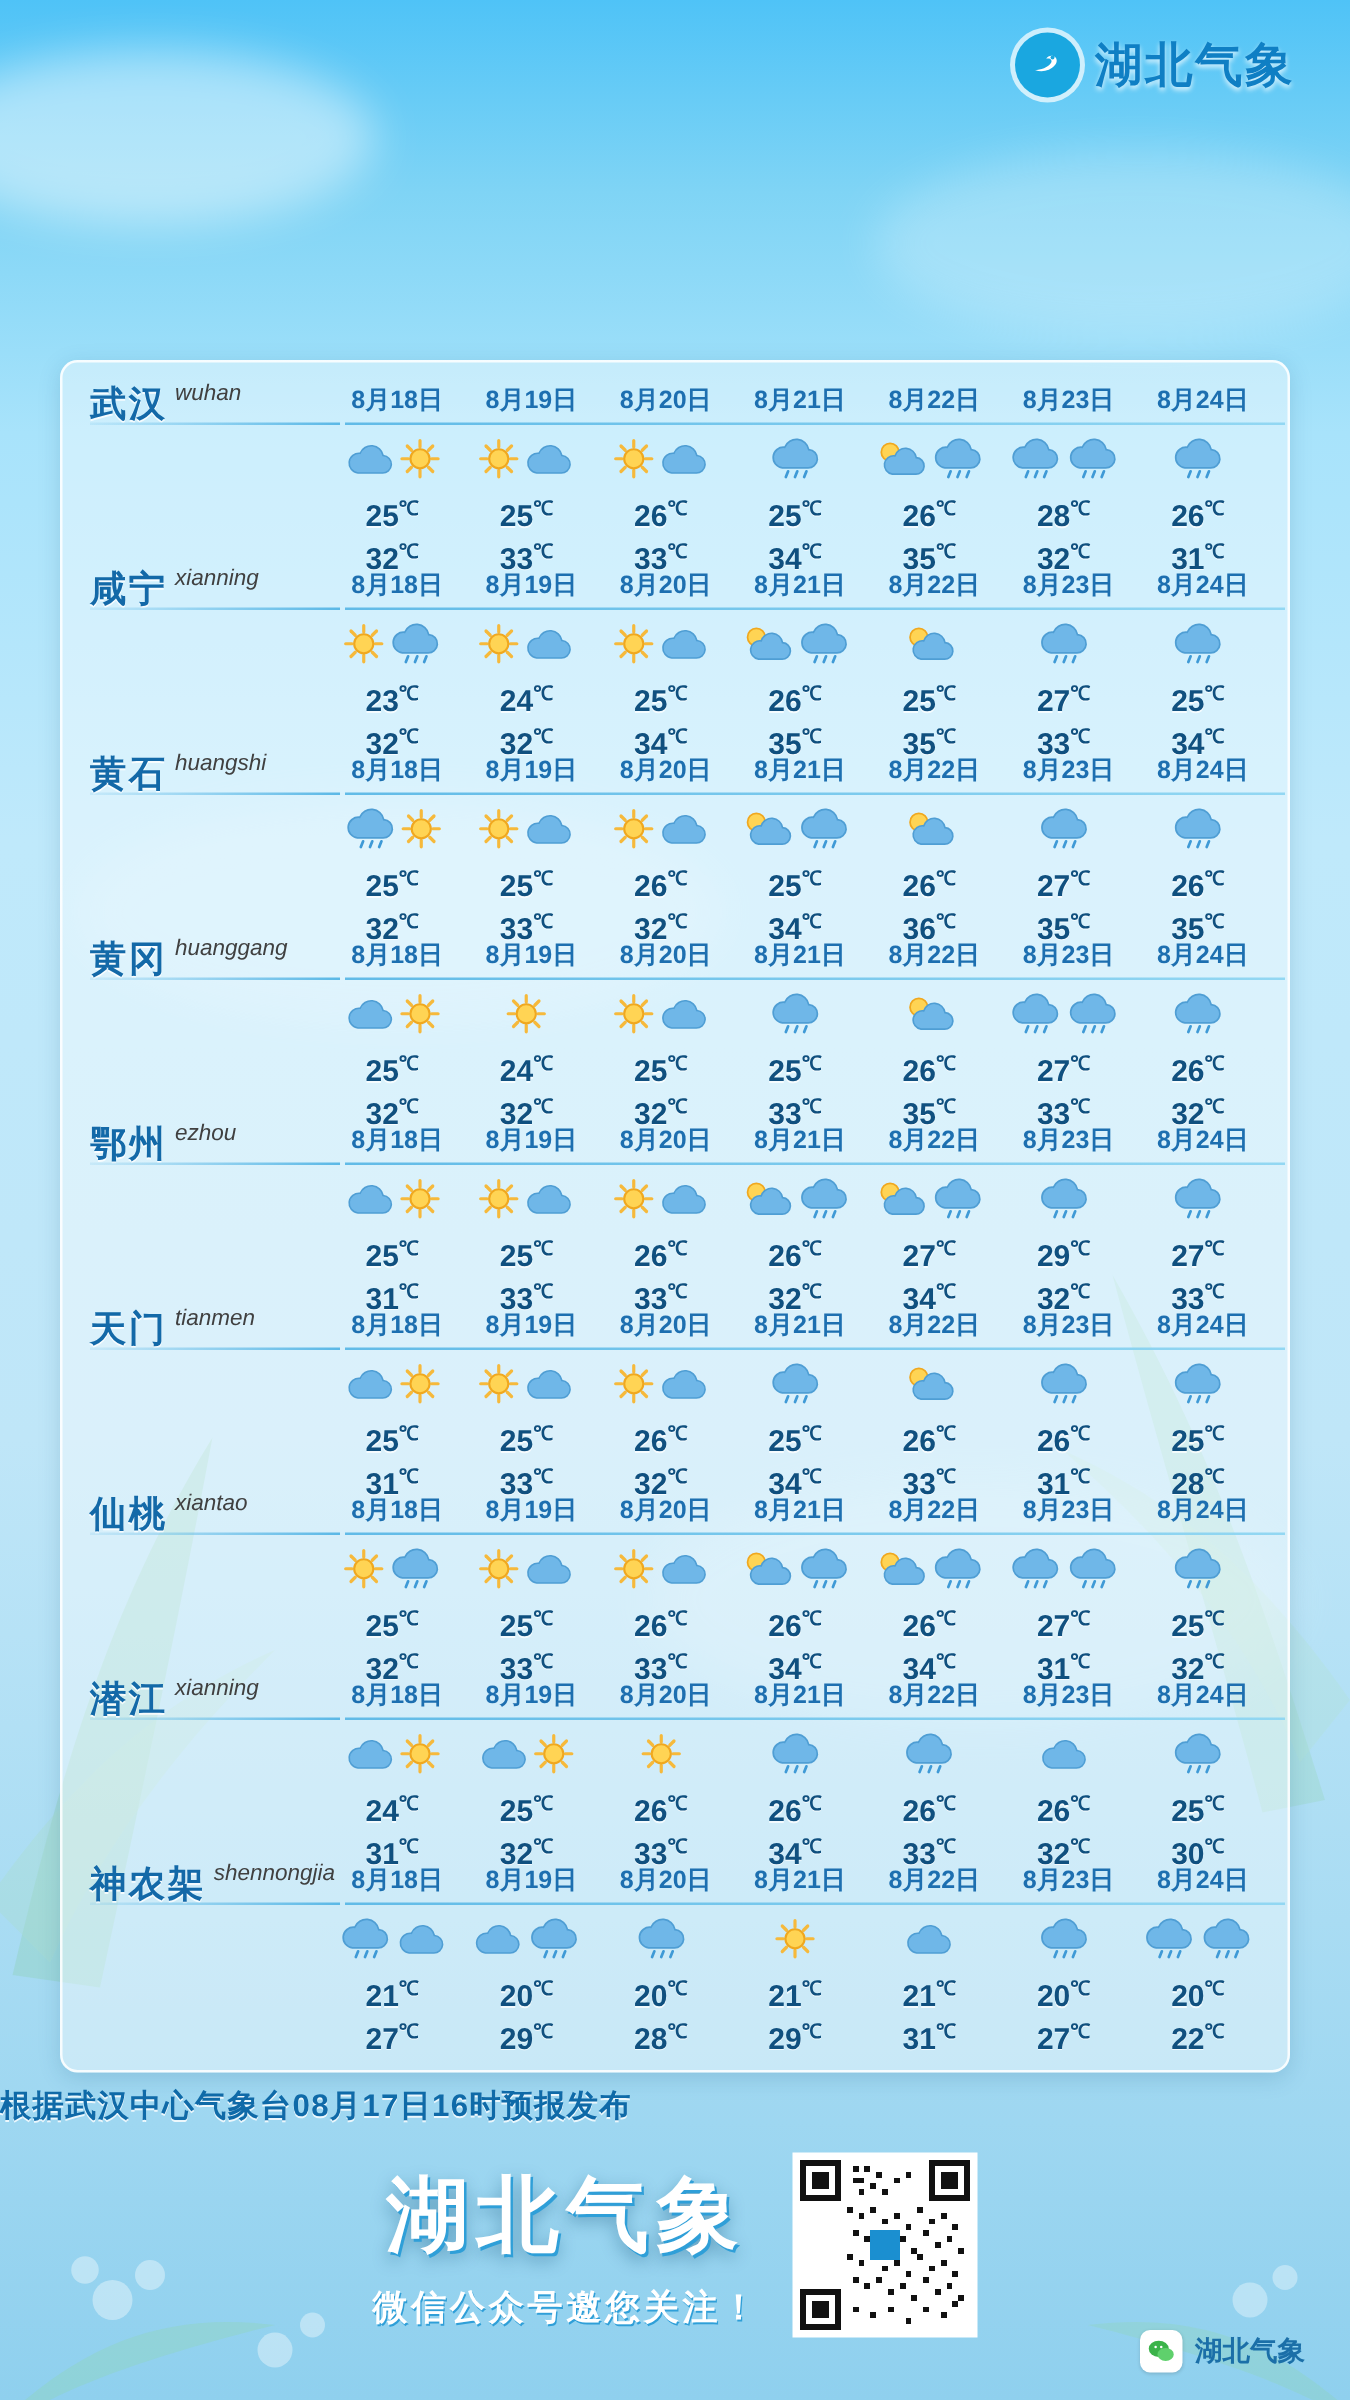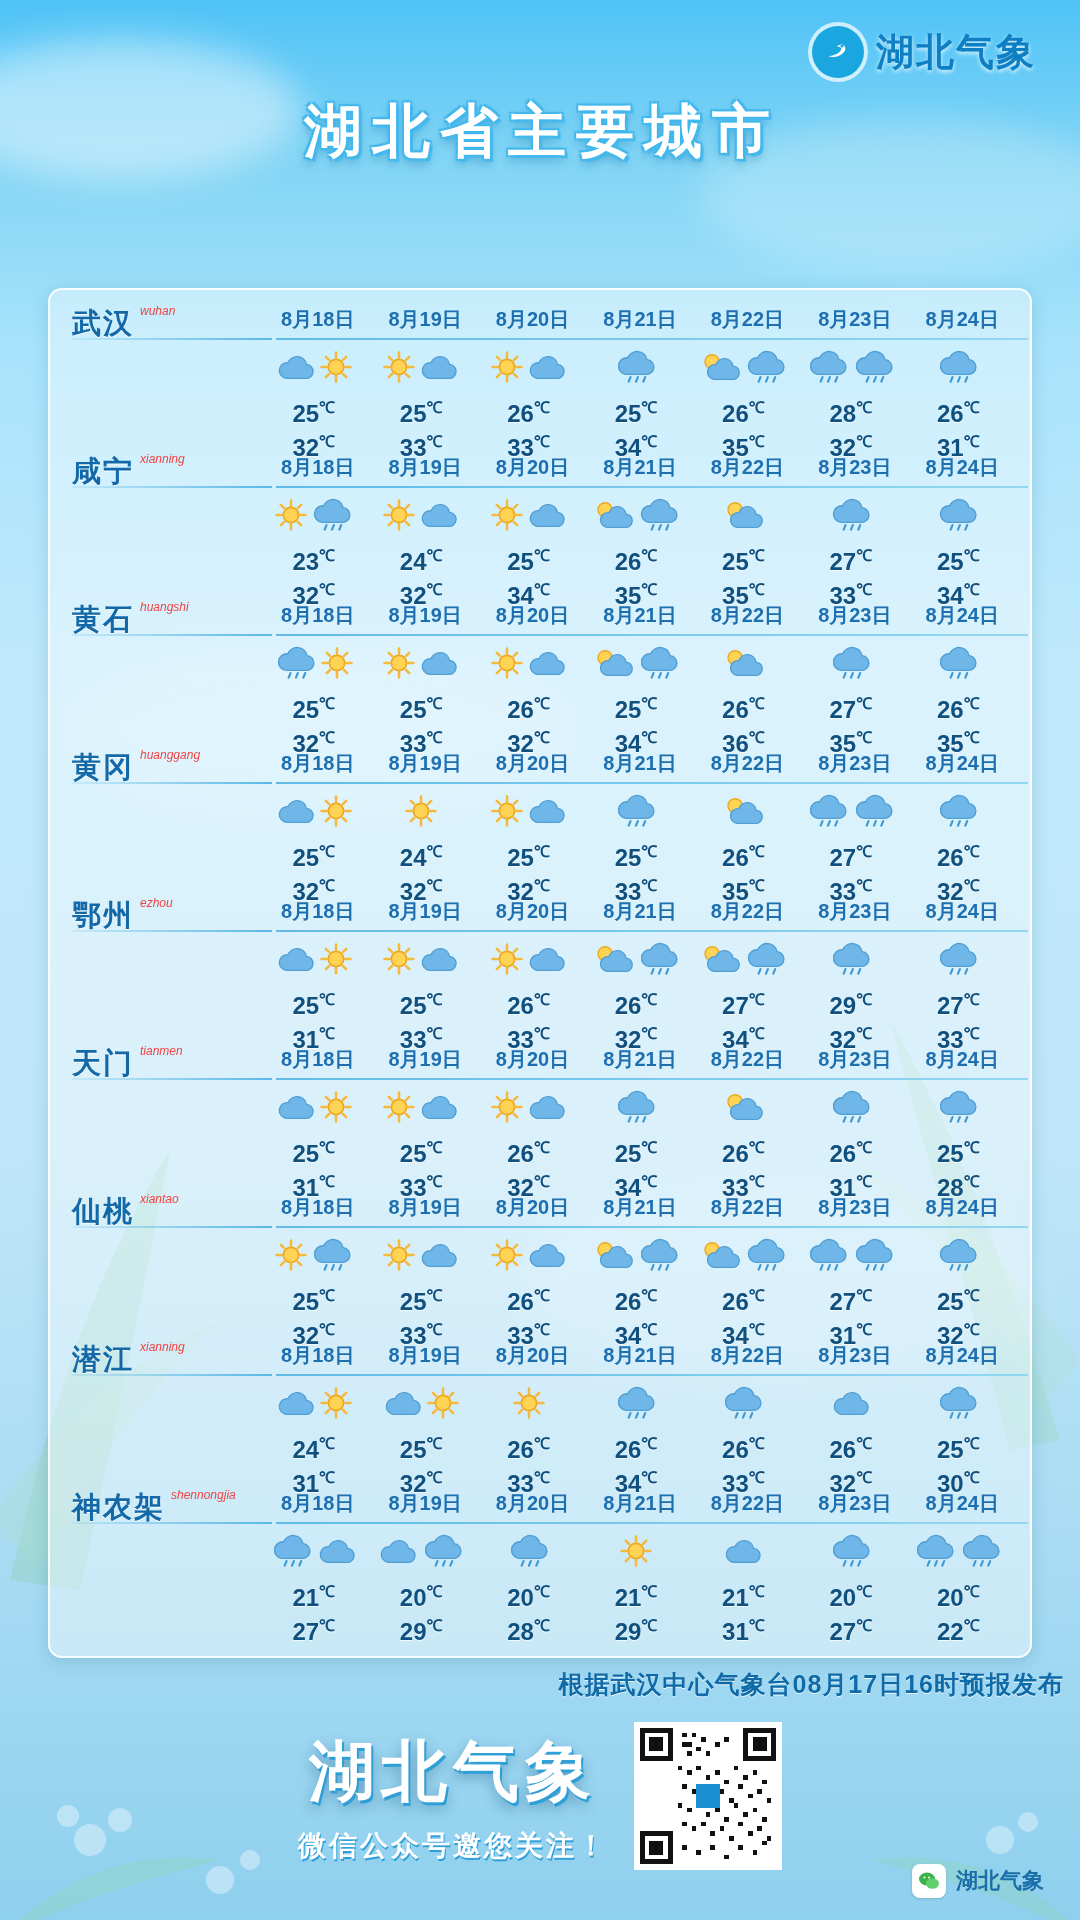--- a/index.html
+++ b/index.html
@@ -111,23 +111,23 @@
     gap: 6px;
   }
   .city-cn {
     font-size: 29px;
     font-weight: bold;
     color: #1369a8;
     letter-spacing: 2px;
     text-shadow: 0 1px 0 rgba(255,255,255,0.8);
   }
   .city-en {
-    font-size: 12px;
+    font-size: 18px;
     font-style: italic;
-    color: #ef4444;
+    color: #404040;
   }
   .dates {
     position: absolute;
     left: 200px;
     top: 6px;
     width: 752px;
     display: flex;
   }
   .date-cell {
     flex: 1 1 0;
@@ -199,27 +199,26 @@
   }
   .ic-rain {
     width: 44px; height: 38px;
   }
   
   .issue {
     position: absolute;
     top: 1668px;
     left: 0;
     width: 1032px;
-    text-align: right;
+    text-align: left;
     font-size: 25px;
     font-weight: bold;
     color: #0f6aa8;
     letter-spacing: 1px;
     text-shadow: 0 1px 0 rgba(255,255,255,0.8);
-    padding-left: 32px;
   }
   .promo {
     position: absolute;
     top: 1722px;
     left: 0;
     width: 1080px;
     display: flex;
     align-items: center;
     justify-content: center;
     gap: 26px;
@@ -308,21 +307,20 @@
     <div class="brand-mark">
       <svg width="36" height="36" viewBox="0 0 36 36" aria-hidden="true">
         <path d="M8 22c5 2 12 1 16-4 2-2 2-6-1-7-2-1-5 0-6 2 3-1 5 1 4 3-2 4-9 6-13 6z" fill="#ffffff"></path>
         <circle cx="22" cy="12" r="1.6" fill="#1aa7e0"></circle>
       </svg>
     </div>
     <div class="brand-name">湖北气象</div>
   </div>
 
   <div class="headline">
-    <div class="line line1">湖北省主要城市</div>
   </div>
 
   <div class="card" id="forecast-card">
       <div class="city-block">
         <div class="city-head">
           <div class="city-name">
             <span class="city-cn">武汉</span>
             <span class="city-en">wuhan</span>
           </div>
           <div class="dates">

